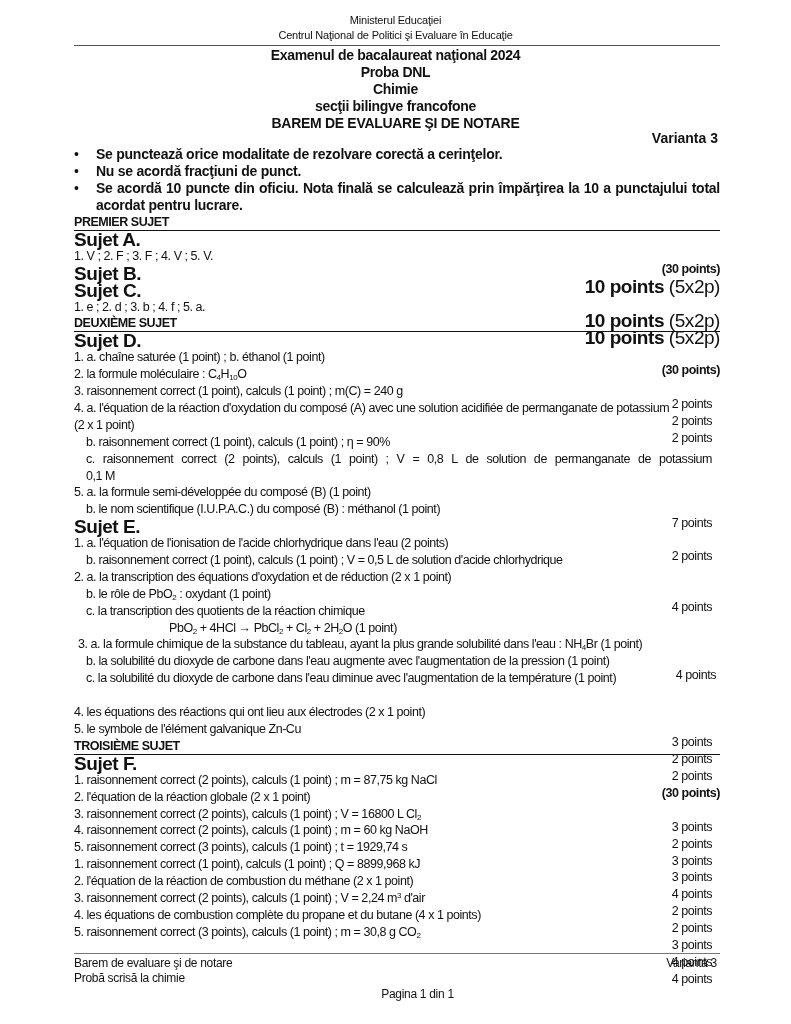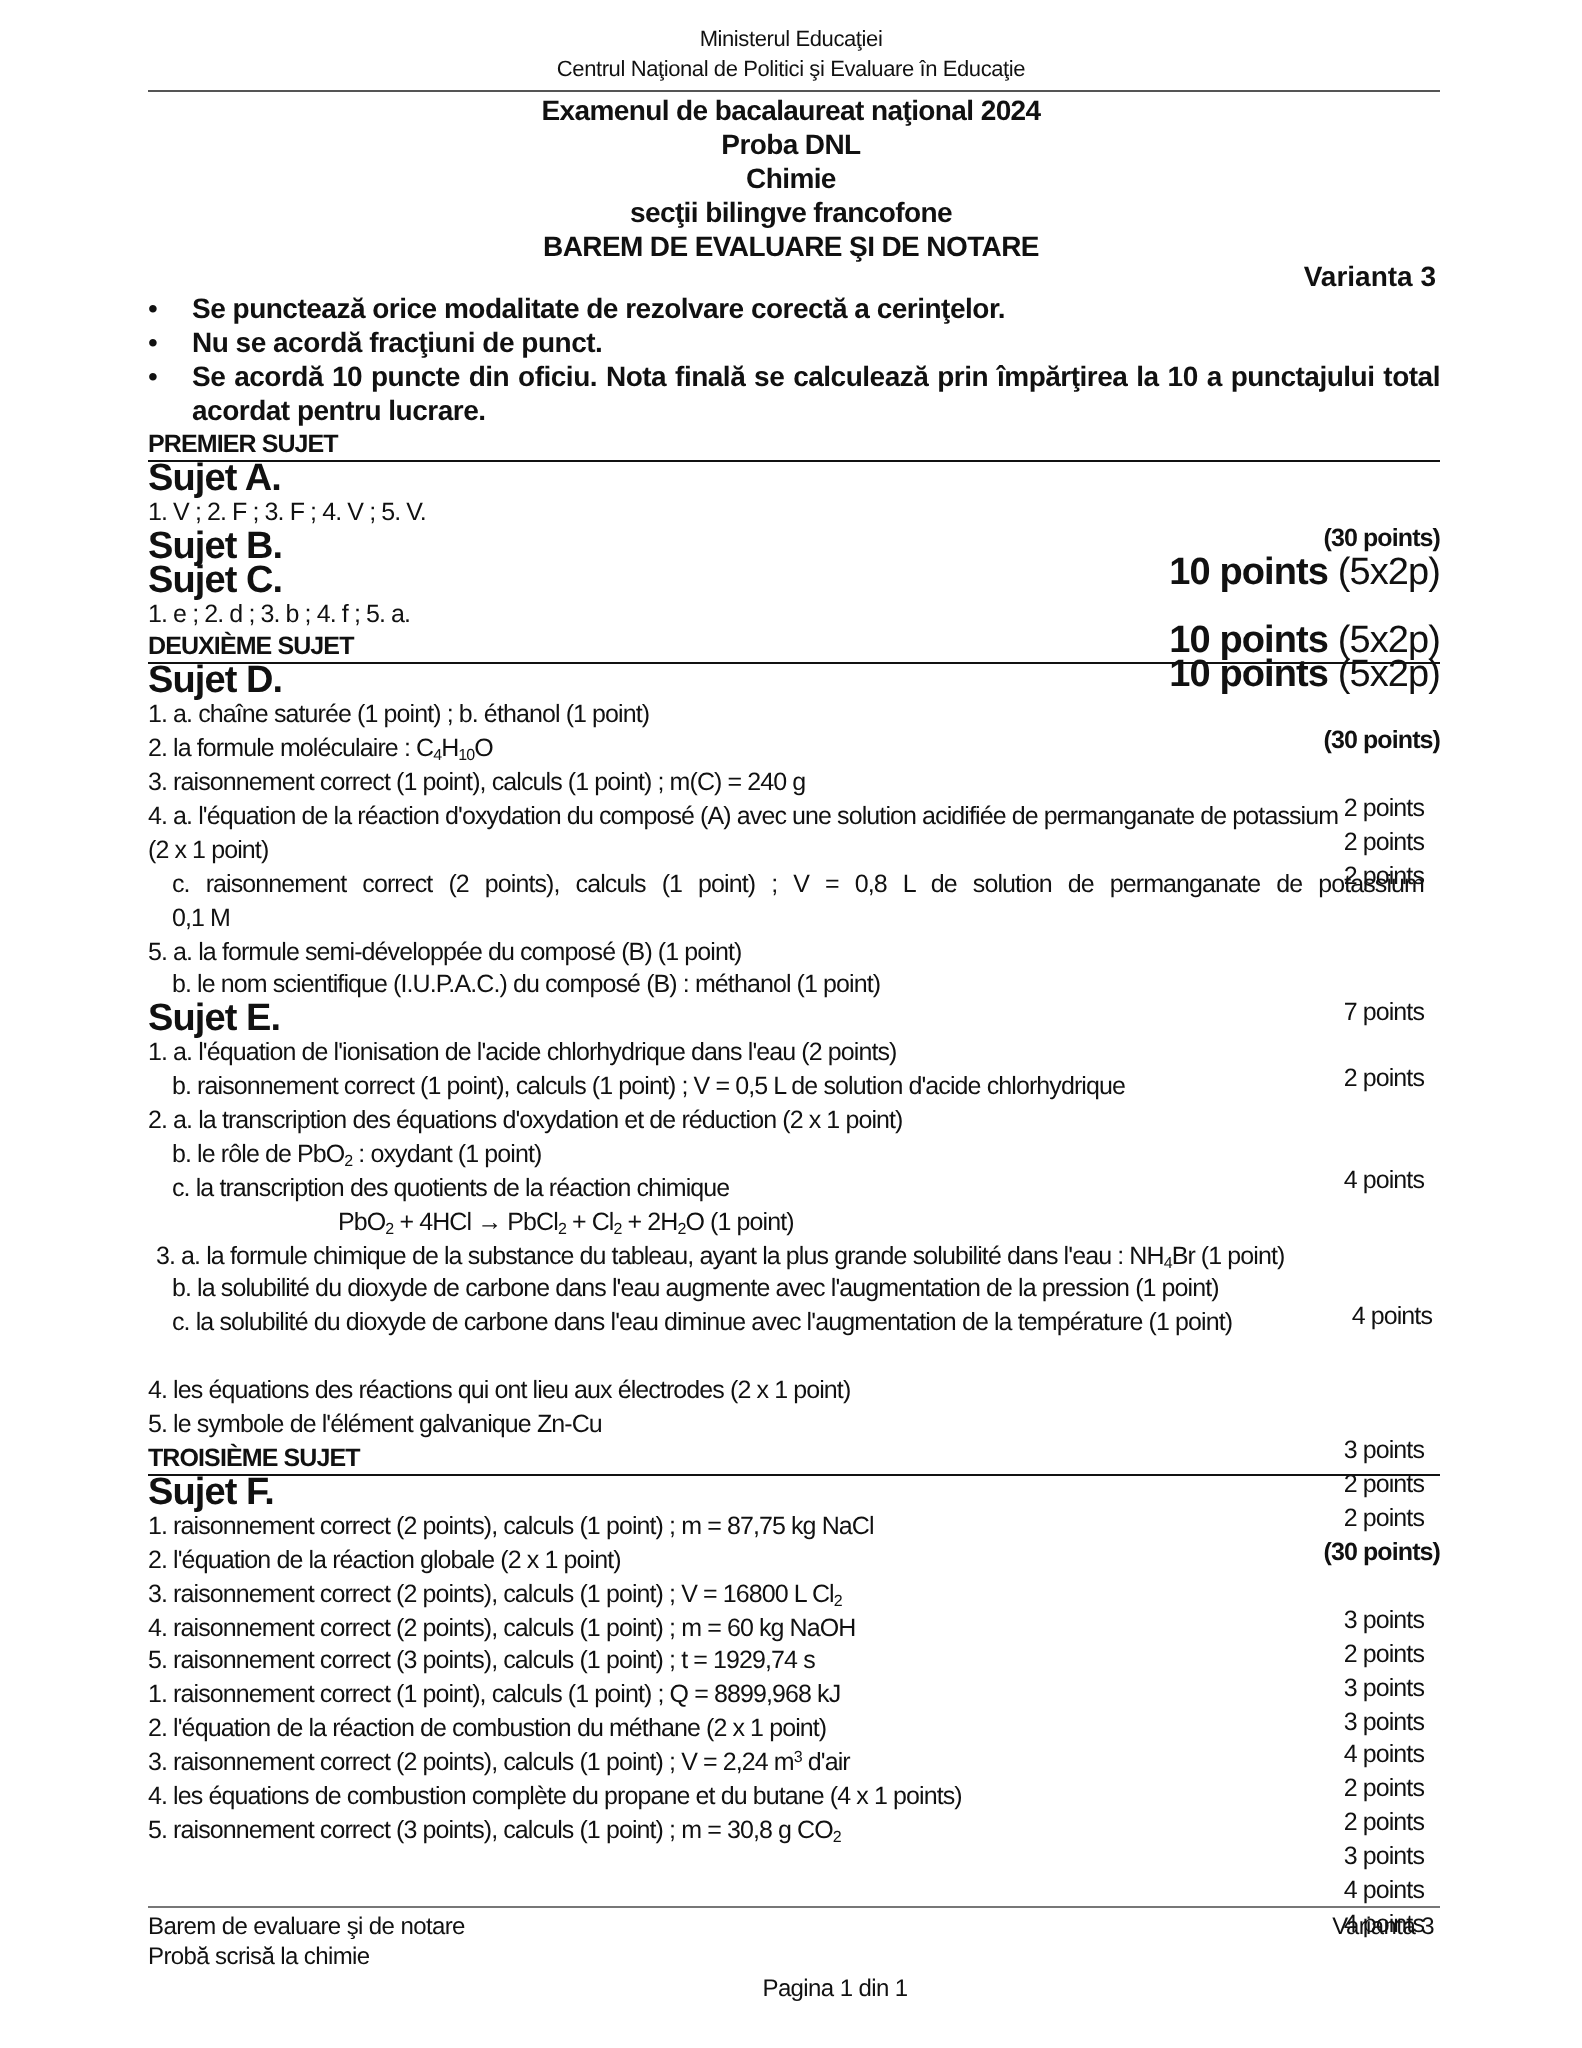--- a/index.html
+++ b/index.html
@@ -76,20 +76,21 @@
     <div class="row section">
       <span>DEUXIÈME SUJET</span>
       <span class="pts">(30 points)</span>
     </div>
     <div class="row sujet">Sujet D.</div>
     <div class="row"><span>1. a. chaîne saturée (1 point) ; b. éthanol (1 point)</span><span class="pts">2 points</span></div>
     <div class="row"><span>2. la formule moléculaire : C</span><sub>4</sub><span>H</span><sub>10</sub><span>O</span><span class="pts">2 points</span></div>
     <div class="row"><span>3. raisonnement correct (1 point), calculs (1 point) ; m(C) = 240 g</span><span class="pts">2 points</span></div>
     <div class="row"><span>4. a. l'équation de la réaction d'oxydation du composé (A) avec une solution acidifiée de permanganate de potassium</span></div>
     <div class="row"><span>(2 x 1 point)</span></div>
+    <div class="row ind1"><span>b. raisonnement correct (1 point), calculs (1 point) ; η = 90%</span></div>
     <div class="row ind1 justify" style="padding-right:8px;">c. raisonnement correct (2 points), calculs (1 point) ; V = 0,8 L de solution de permanganate de potassium</div>
     <div class="row ind1"><span>0,1 M</span><span class="pts">7 points</span></div>
     <div class="row"><span>5. a. la formule semi-développée du composé (B) (1 point)</span></div>
     <div class="row ind1"><span>b. le nom scientifique (I.U.P.A.C.) du composé (B) : méthanol (1 point)</span><span class="pts">2 points</span></div>
 
     <div class="row sujet">Sujet E.</div>
     <div class="row"><span>1. a. l'équation de l'ionisation de l'acide chlorhydrique dans l'eau (2 points)</span></div>
     <div class="row ind1"><span>b. raisonnement correct (1 point), calculs (1 point) ; V = 0,5 L de solution d'acide chlorhydrique</span><span class="pts">4 points</span></div>
     <div class="row"><span>2. a. la transcription des équations d'oxydation et de réduction (2 x 1 point)</span></div>
     <div class="row ind1"><span>b. le rôle de PbO</span><sub>2</sub><span> : oxydant (1 point)</span></div>

